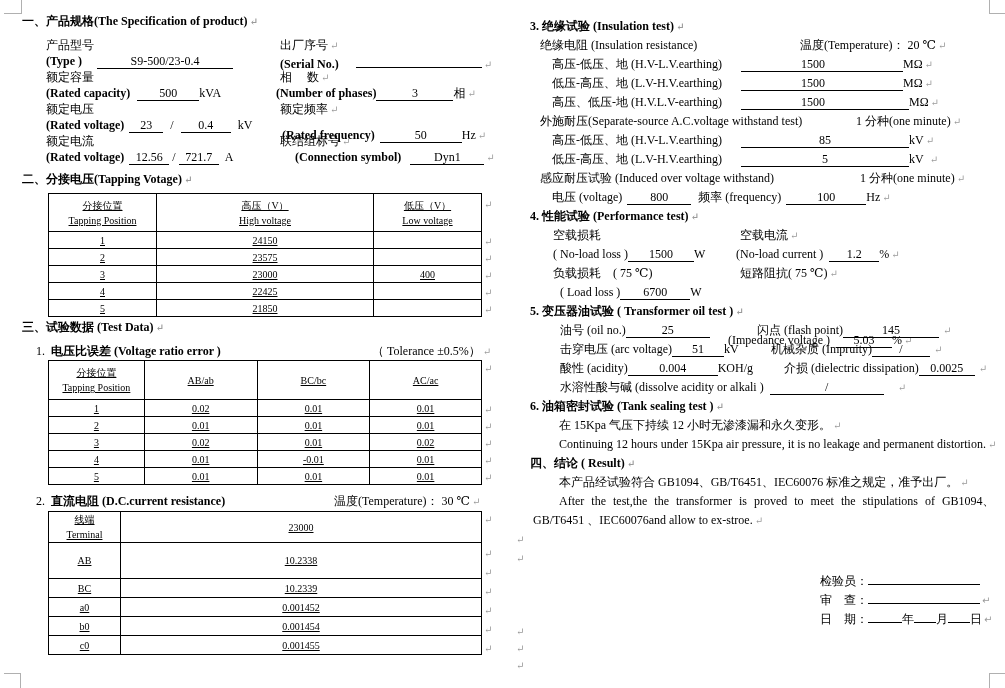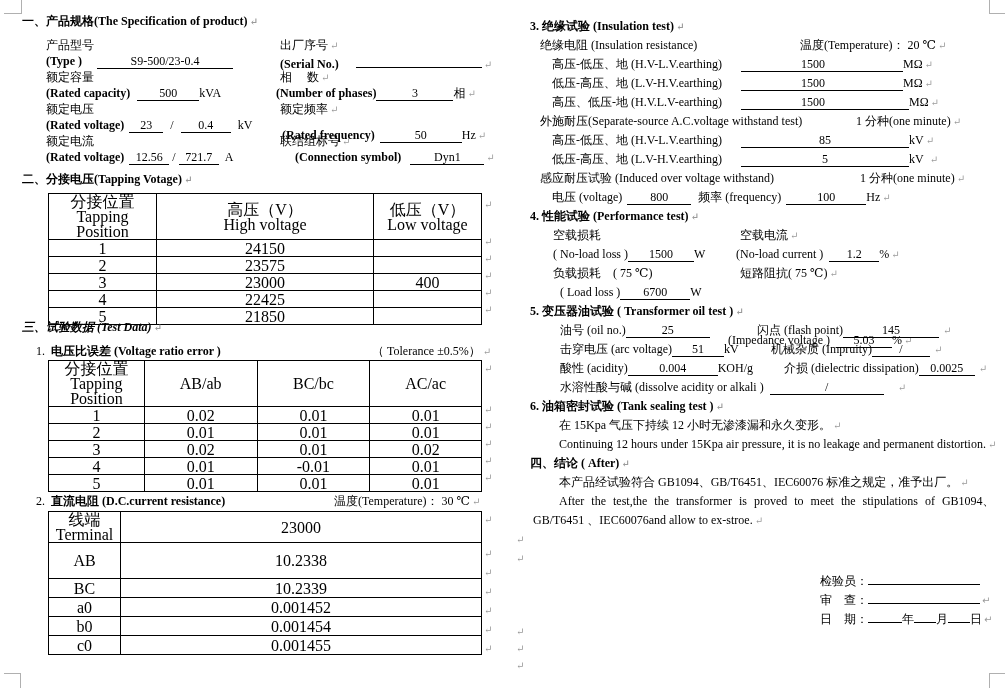--- a/index.html
+++ b/index.html
@@ -3,21 +3,21 @@
 <meta charset="utf-8">
 <style>
   html, body { margin: 0; padding: 0; background: #ffffff; }
   body { width: 1005px; height: 688px; position: relative; overflow: hidden;
          font-family: "Liberation Serif", "DejaVu Serif", serif; font-size: 12px; color: #000; }
   .abs { position: absolute; white-space: nowrap; line-height: 14px; }
   .b { font-weight: bold; }
   .pm { color: #9a9a9a; font-size: 10px; margin-left: 2px; }
   .u { display: inline-block; border-bottom: 1px solid #000; text-align: center; line-height: 13px; height: 13px; vertical-align: baseline; }
   .crop { position: absolute; border-color: #b0b0b0; border-style: solid; width: 16px; height: 16px; }
-  table.tbl { position: absolute; border-collapse: collapse; font-size: 16px; }
+  table.tbl { position: absolute; border-collapse: collapse; font-size: 10px; text-decoration: underline; }
   table.tbl td { border: 1px solid #000; text-align: center; padding: 0; line-height: 15px; }
   .rm { position: absolute; color: #9a9a9a; font-size: 10px; }
   .sig { font-family: "DejaVu Sans", sans-serif; font-size: 12px; }
 </style>
 </head>
 <body>
 
 <div class="crop" style="left:4px;top:0;border-width:0 1px 1px 0;width:17px;height:13px;"></div>
 <div class="crop" style="left:989px;top:0;border-width:0 0 1px 1px;width:16px;height:13px;"></div>
 <div class="crop" style="left:4px;top:673px;border-width:1px 1px 0 0;width:16px;height:15px;"></div>
@@ -121,21 +121,21 @@
       </tr>
 </tbody>
   </table>
 <span class="rm" style="left:484px;top:199px;">↵</span>
 <span class="rm" style="left:484px;top:236px;">↵</span>
 <span class="rm" style="left:484px;top:253px;">↵</span>
 <span class="rm" style="left:484px;top:270px;">↵</span>
 <span class="rm" style="left:484px;top:287px;">↵</span>
 <span class="rm" style="left:484px;top:304px;">↵</span>
 
-<div class="abs b" style="left:22px;top:320px;font-style:italic;"><span>三、试验数据 (Test Data)</span><span class="pm">↵</span></div>
+<div class="abs b" style="left:22px;top:320px;"><span>三、试验数据 (Test Data)</span><span class="pm">↵</span></div>
 
 <div class="abs" style="left:36px;top:344px;"><span style="margin-right:6px;">1.</span><span class="b">电压比误差 (Voltage ratio error )</span></div>
 <div class="abs" style="left:372px;top:344px;"><span>（ Tolerance ±0.5%）</span><span class="pm">↵</span></div>
 
 <table class="tbl" style="left:48px;top:360px;width:434px;">
   <tbody>
       <tr style="height:39px;">
     <td style="width:95px;">
           <div>分接位置</div>
           <div>Tapping Position</div>
@@ -282,21 +282,21 @@
 
 <div class="abs" style="left:560px;top:361px;"><span>酸性 (acidity)</span><span class="u" style="width:90px;">0.004</span><span>KOH/g</span></div>
 <div class="abs" style="left:784px;top:361px;"><span>介损 (dielectric dissipation)</span><span class="u" style="width:56px;">0.0025</span><span class="pm" style="margin-left:4px;">↵</span></div>
 
 <div class="abs" style="left:560px;top:380px;"><span>水溶性酸与碱 (dissolve acidity or alkali )</span><span class="u" style="width:114px;margin-left:6px;">/</span><span class="pm" style="margin-left:14px;">↵</span></div>
 
 <div class="abs b" style="left:530px;top:399px;"><span>6.  油箱密封试验 (Tank sealing test )</span><span class="pm">↵</span></div>
 <div class="abs" style="left:559px;top:418px;"><span>在 15Kpa 气压下持续 12 小时无渗漆漏和永久变形。</span><span class="pm">↵</span></div>
 <div class="abs" style="left:559px;top:437px;"><span>Continuing 12 hours under 15Kpa air pressure, it is no leakage and permanent distortion.</span><span class="pm">↵</span></div>
 
-<div class="abs b" style="left:530px;top:456px;"><span>四、结论 ( After)</span><span class="pm">↵</span></div>
+<div class="abs b" style="left:530px;top:456px;"><span>四、结论 ( Result)</span><span class="pm">↵</span></div>
 <div class="abs" style="left:559px;top:475px;"><span>本产品经试验符合 GB1094、GB/T6451、IEC60076 标准之规定，准予出厂。</span><span class="pm">↵</span></div>
 <div class="abs" style="left:559px;top:494px;width:426px;text-align:justify;text-align-last:justify;word-spacing:4px;">After the test,the the transformer is proved to meet the stipulations of GB1094、</div>
 <div class="abs" style="left:533px;top:513px;"><span>GB/T6451 、IEC60076and allow to ex-stroe.</span><span class="pm">↵</span></div>
 
 <span class="rm" style="left:516px;top:534px;">↵</span>
 <span class="rm" style="left:516px;top:553px;">↵</span>
 <span class="rm" style="left:516px;top:626px;">↵</span>
 <span class="rm" style="left:516px;top:643px;">↵</span>
 <span class="rm" style="left:516px;top:660px;">↵</span>
 

